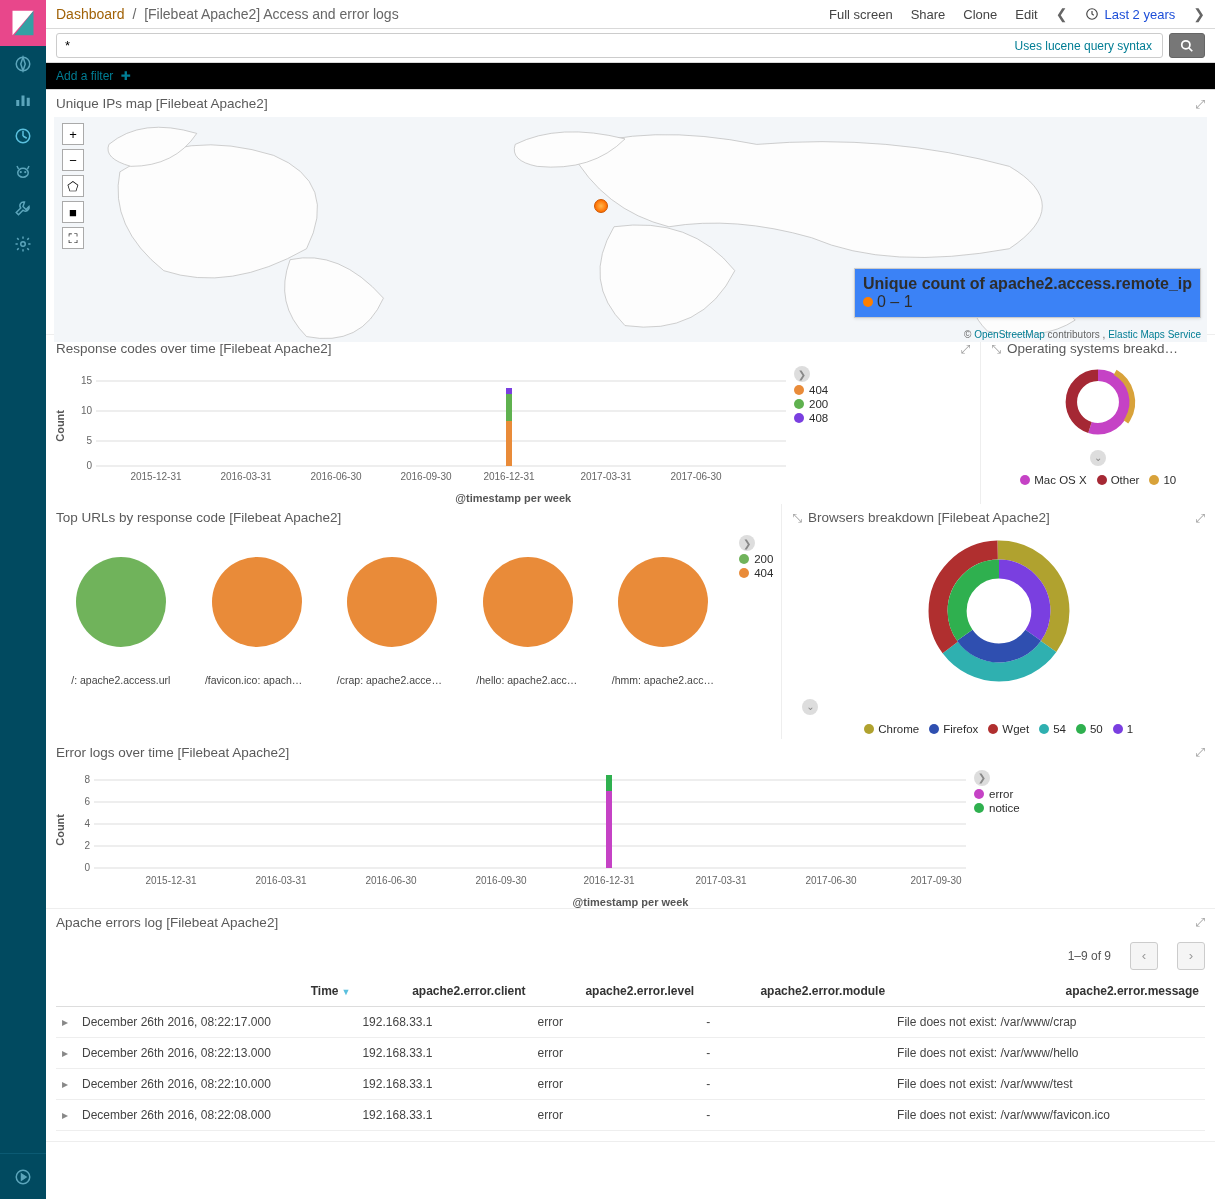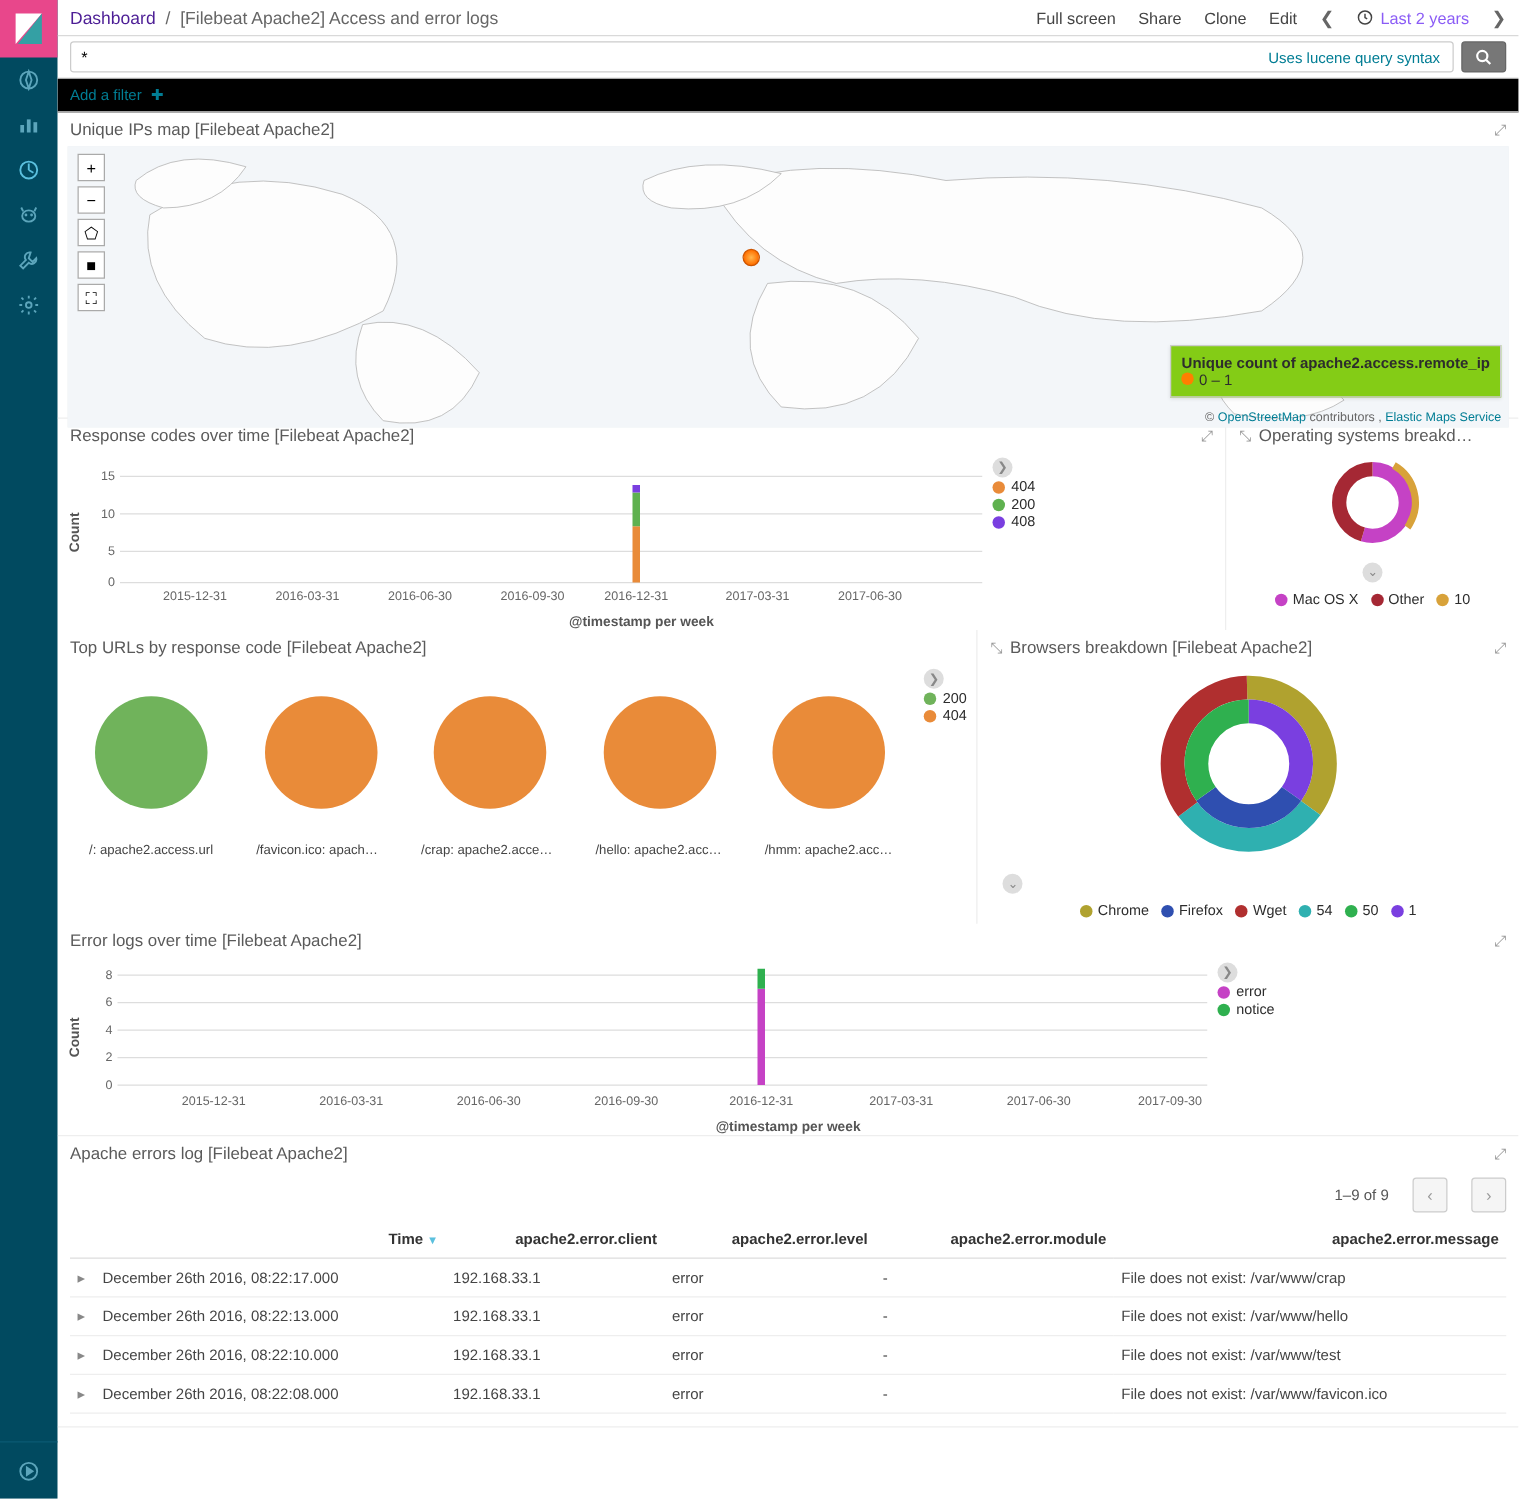--- a/index.html
+++ b/index.html
@@ -7,43 +7,43 @@
 .app { display: flex; height: 1199px; width: 1215px; }
 .sidebar { width: 46px; background: #014a60; display: flex; flex-direction: column; align-items: center; padding-top: 0; }
 .sidebar .logo { width: 46px; height: 46px; display:flex; align-items:center; justify-content:center; background:#e8478b; }
 .sidebar .logo svg { width: 28px; height: 28px; }
 .sidebar .nav-item { width: 46px; height: 36px; display:flex; align-items:center; justify-content:center; color:#5ca5bb; cursor:pointer; }
 .sidebar .nav-item.active { color:#5bc0de; }
 .sidebar .bottom { margin-top:auto; width:46px; height:46px; display:flex; align-items:center; justify-content:center; color:#5ca5bb; border-top:1px solid #0b5a73;}
 .main { flex:1; display:flex; flex-direction:column; overflow:hidden; }
 .topbar { display:flex; align-items:center; padding: 6px 10px; border-bottom:1px solid #d9d9d9; gap:6px; }
 .breadcrumb { font-size:14px; }
-.breadcrumb a { color:#4c1d95; text-decoration:none; }
+.breadcrumb a { color:#a16207; text-decoration:none; }
 .breadcrumb .sep { color:#666; margin: 0 4px; }
 .breadcrumb .current { color:#666; }
 .top-actions { margin-left:auto; display:flex; gap:18px; align-items:center; color:#444; }
 .top-actions span { cursor:pointer; }
 .top-actions .chev { font-size:14px; color:#666; cursor:pointer; }
-.time-picker { display:flex; align-items:center; gap:5px; color:#8b5cf6; cursor:pointer;justify-content:flex-end;}
+.time-picker { display:flex; align-items:center; gap:5px; color:#1d4ed8; cursor:pointer;justify-content:flex-end;}
 .search-row { display:flex; padding: 4px 10px; gap:6px; border-bottom:1px solid #d9d9d9;}
 .search-input { flex:1; border:1px solid #ccc; border-radius:3px; padding:4px 8px; font-size:13px; position:relative;}
 .search-input input { border:none; outline:none; width: calc(100% - 180px); font-size:13px; }
 .search-hint { position:absolute; right:10px; top:5px; color:#017d94; font-size:12px; }
 .search-btn { width:36px; background:#777; border:1px solid #666; border-radius:3px; color:#fff; display:flex; align-items:center; justify-content:center; cursor:pointer;}
 .filter-row { padding:6px 10px; background:#000000; border-bottom:1px solid #d9d9d9; color:#017d94; font-size:12px;}
 .filter-row .plus { color:#017d94; margin-left:4px;}
 .panels { flex:1; overflow:auto; padding: 0; }
 .panel { position:relative; border-bottom:1px solid #eee; }
 .panel-title { font-size:13.5px; color:#5a5a5a; padding:6px 10px; display:flex; align-items:center; }
 .expand-icon { margin-left:auto; color:#999; font-size:12px; cursor:pointer;}
 .map-panel { height:245px; }
 .map-body { position:relative; height:225px; background:#eef1f4; margin: 0 8px 6px 8px; overflow:hidden;}
 .map-controls { position:absolute; left:8px; top:6px; display:flex; flex-direction:column; gap:4px;}
 .map-controls button { width:22px; height:22px; border:1px solid #aaa; background:#fff; cursor:pointer; font-size:13px; line-height:1;}
-.map-legend { position:absolute; right:6px; bottom:24px; background:#84cc16; border:1px solid #ccc; padding:6px 8px; font-size:12px; box-shadow:0 1px 3px rgba(0,0,0,0.1);}
+.map-legend { position:absolute; right:6px; bottom:24px; background:#3b82f6; border:1px solid #ccc; padding:6px 8px; font-size:16px; box-shadow:0 1px 3px rgba(0,0,0,0.1);}
 .map-attrib { position:absolute; right:6px; bottom:2px; font-size:10px; color:#666;}
 .map-attrib a { color:#017d94; text-decoration:none;}
 .map-marker { position:absolute; width:14px; height:14px; border-radius:50%; background: radial-gradient(circle,#ffb74d 0%, #ff6f00 70%); border:1px solid #cc5500;}
 .row { display:flex; }
 .col { flex:1; }
 .chart-box { padding:4px 8px; position:relative;}
 .legend { font-size:11.5px; }
 .legend .item { display:flex; align-items:center; margin:2px 0; gap:5px;}
 .legend .swatch { width:10px; height:10px; border-radius:50%; display:inline-block;}
 .legend-h { display:flex; flex-wrap:wrap; gap:10px; justify-content:center; font-size:11.5px; padding:4px 0;}

